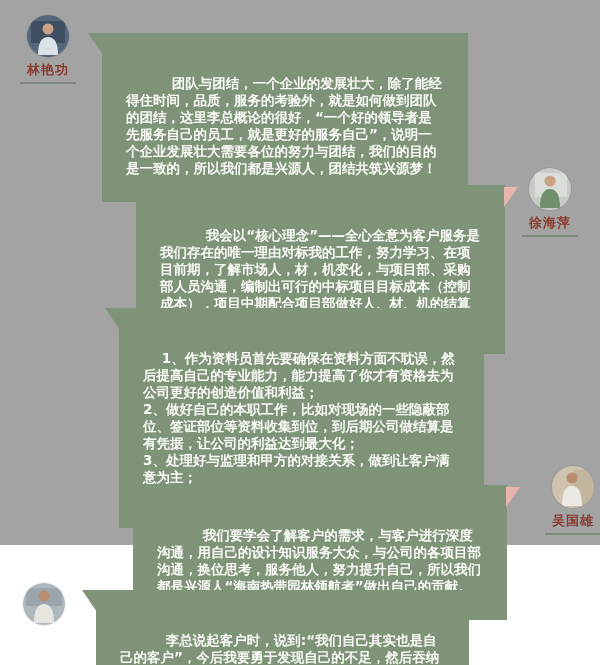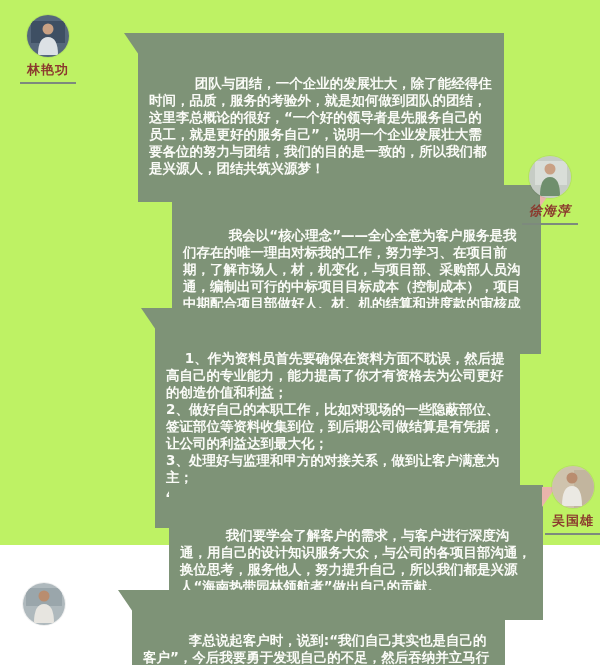--- a/index.html
+++ b/index.html
@@ -1,41 +1,41 @@
 <!DOCTYPE html>
 <html><head>
 <meta charset="utf-8">
 <style>
   * { margin:0; padding:0; box-sizing:border-box; }
   html,body { width:600px; height:665px; background:#ffffff; overflow:hidden; }
   body { font-family:"DejaVu Sans","Liberation Sans",sans-serif; position:relative; }
 
-  .stage { position:absolute; left:0; top:0; width:600px; height:545px; background:#bef264; }
+  .stage { position:absolute; left:0; top:0; width:600px; height:545px; background:#a3a3a3; }
 
   
   .who { position:absolute; width:80px; text-align:center; }
   .avatar { width:42px; height:42px; border-radius:50%; margin:0 auto; overflow:hidden; display:block; box-shadow:0 0 0 1px rgba(0,0,0,0.06); }
   .avatar svg { display:block; width:42px; height:42px; }
   .who-name { display:inline-block; margin-top:4px; padding:0 7px 3px 7px; color:#8B3A2E; font-size:13px; font-weight:bold; border-bottom:2px solid #7D8A7D; letter-spacing:1px; white-space:nowrap; }
 
   
-  .bubble { position:absolute; background:#7E9377; color:#FAFBF7; font-size:13.5px; font-weight:bold; line-height:17px; padding:8px 11px; white-space:pre-wrap; word-break:break-all;margin-left:36px; }
+  .bubble { position:absolute; background:#7E9377; color:#FAFBF7; font-size:13.5px; font-weight:bold; line-height:17px; padding:8px 24px; white-space:pre-wrap; word-break:break-all; }
   .tail-left { position:absolute; left:-14px; top:0; width:15px; height:22px; background:#7E9377;
                clip-path:polygon(0 0, 100% 0, 100% 100%); }
   .tail-right { position:absolute; right:-13px; top:2px; width:14px; height:20px; background:#E9B4AB;
                 clip-path:polygon(0 0, 100% 0, 0 100%); }
 
   .b1 { left:102px; top:33px;  width:366px; min-height:124px; }
   .b2 { left:136px; top:185px; width:369px; min-height:100px; }
   .b3 { left:119px; top:308px; width:365px; min-height:152px; }
   .b4 { left:133px; top:485px; width:374px; min-height:80px; }
   .b5 { left:96px;  top:590px; width:373px; min-height:61px; }
 
   .w1 { left:8px;   top:15px; }
-  .w2 { left:510px; top:156px;font-style:italic; }
+  .w2 { left:510px; top:168px; }
   .w3 { left:7px;   top:290px; }
   .w4 { left:533px; top:466px; }
   .w5 { left:4px;   top:583px; }
 
   
   .ph1 .bg { fill:#55677B; } .ph1 .board { fill:#3E4F63; } .ph1 .body { fill:#DCE1E5; } .ph1 .head { fill:#C9A184; }
   .ph2 .bg { fill:#C6CCC5; } .ph2 .board { fill:#D9DED8; } .ph2 .body { fill:#6F8F6D; } .ph2 .head { fill:#C9A184; }
   .ph3 .bg { fill:#B6BDB9; } .ph3 .board { fill:#CBD1CD; } .ph3 .body { fill:#3F4A52; } .ph3 .head { fill:#B99678; }
   .ph4 .bg { fill:#CFC3AD; } .ph4 .board { fill:#C2B59E; } .ph4 .body { fill:#EBE9E3; } .ph4 .head { fill:#B98D6F; }
   .ph5 .bg { fill:#AFB9BD; } .ph5 .board { fill:#9AA6AB; } .ph5 .body { fill:#E7E5E0; } .ph5 .head { fill:#B98D6F; }

